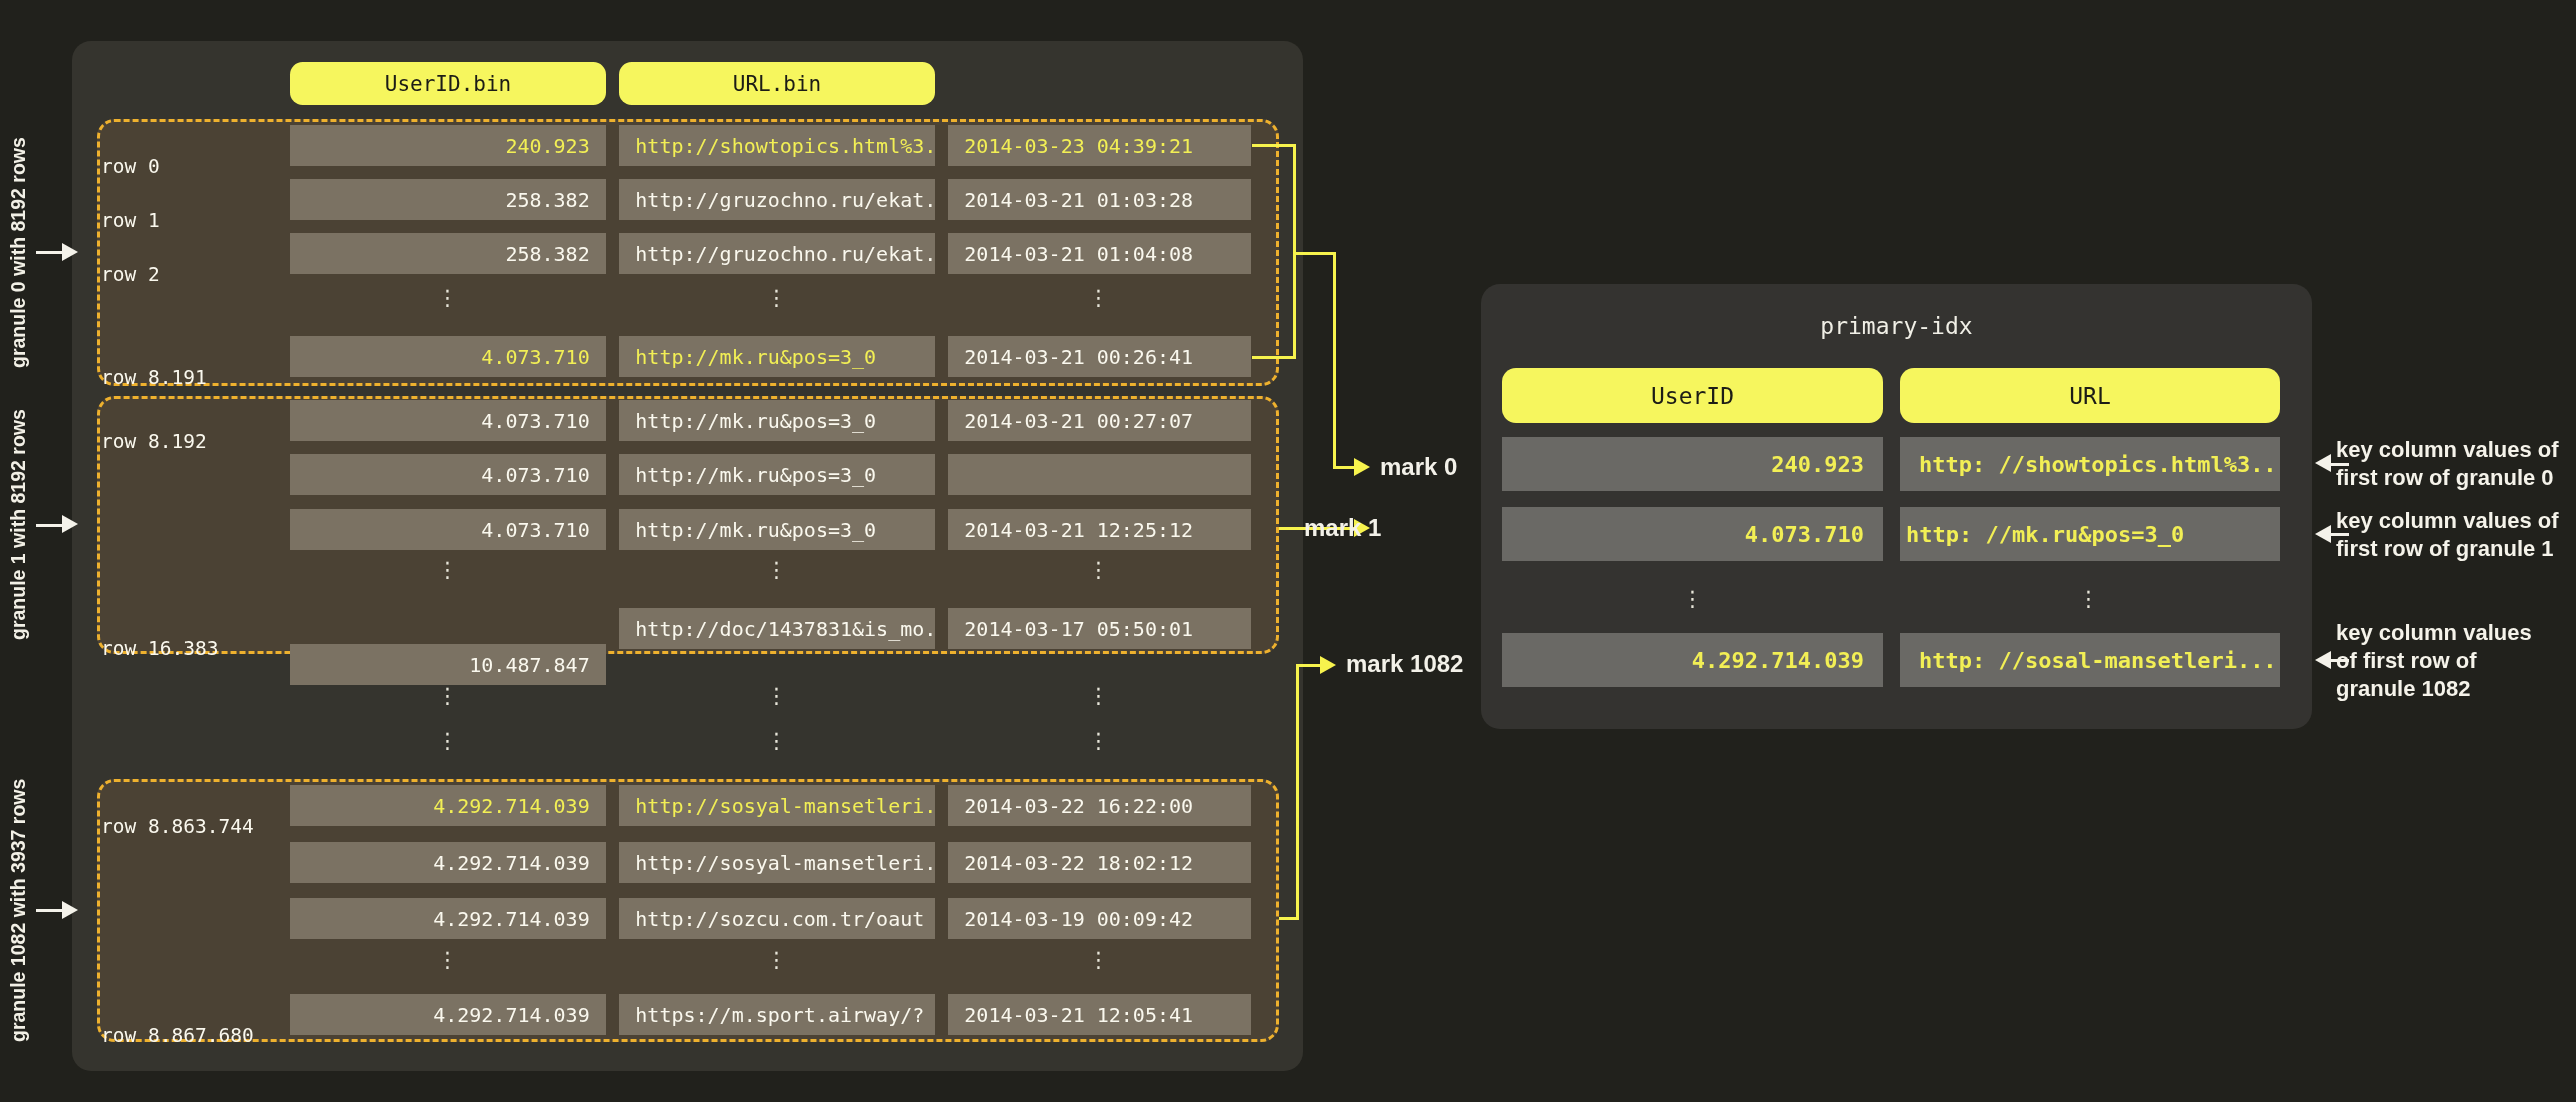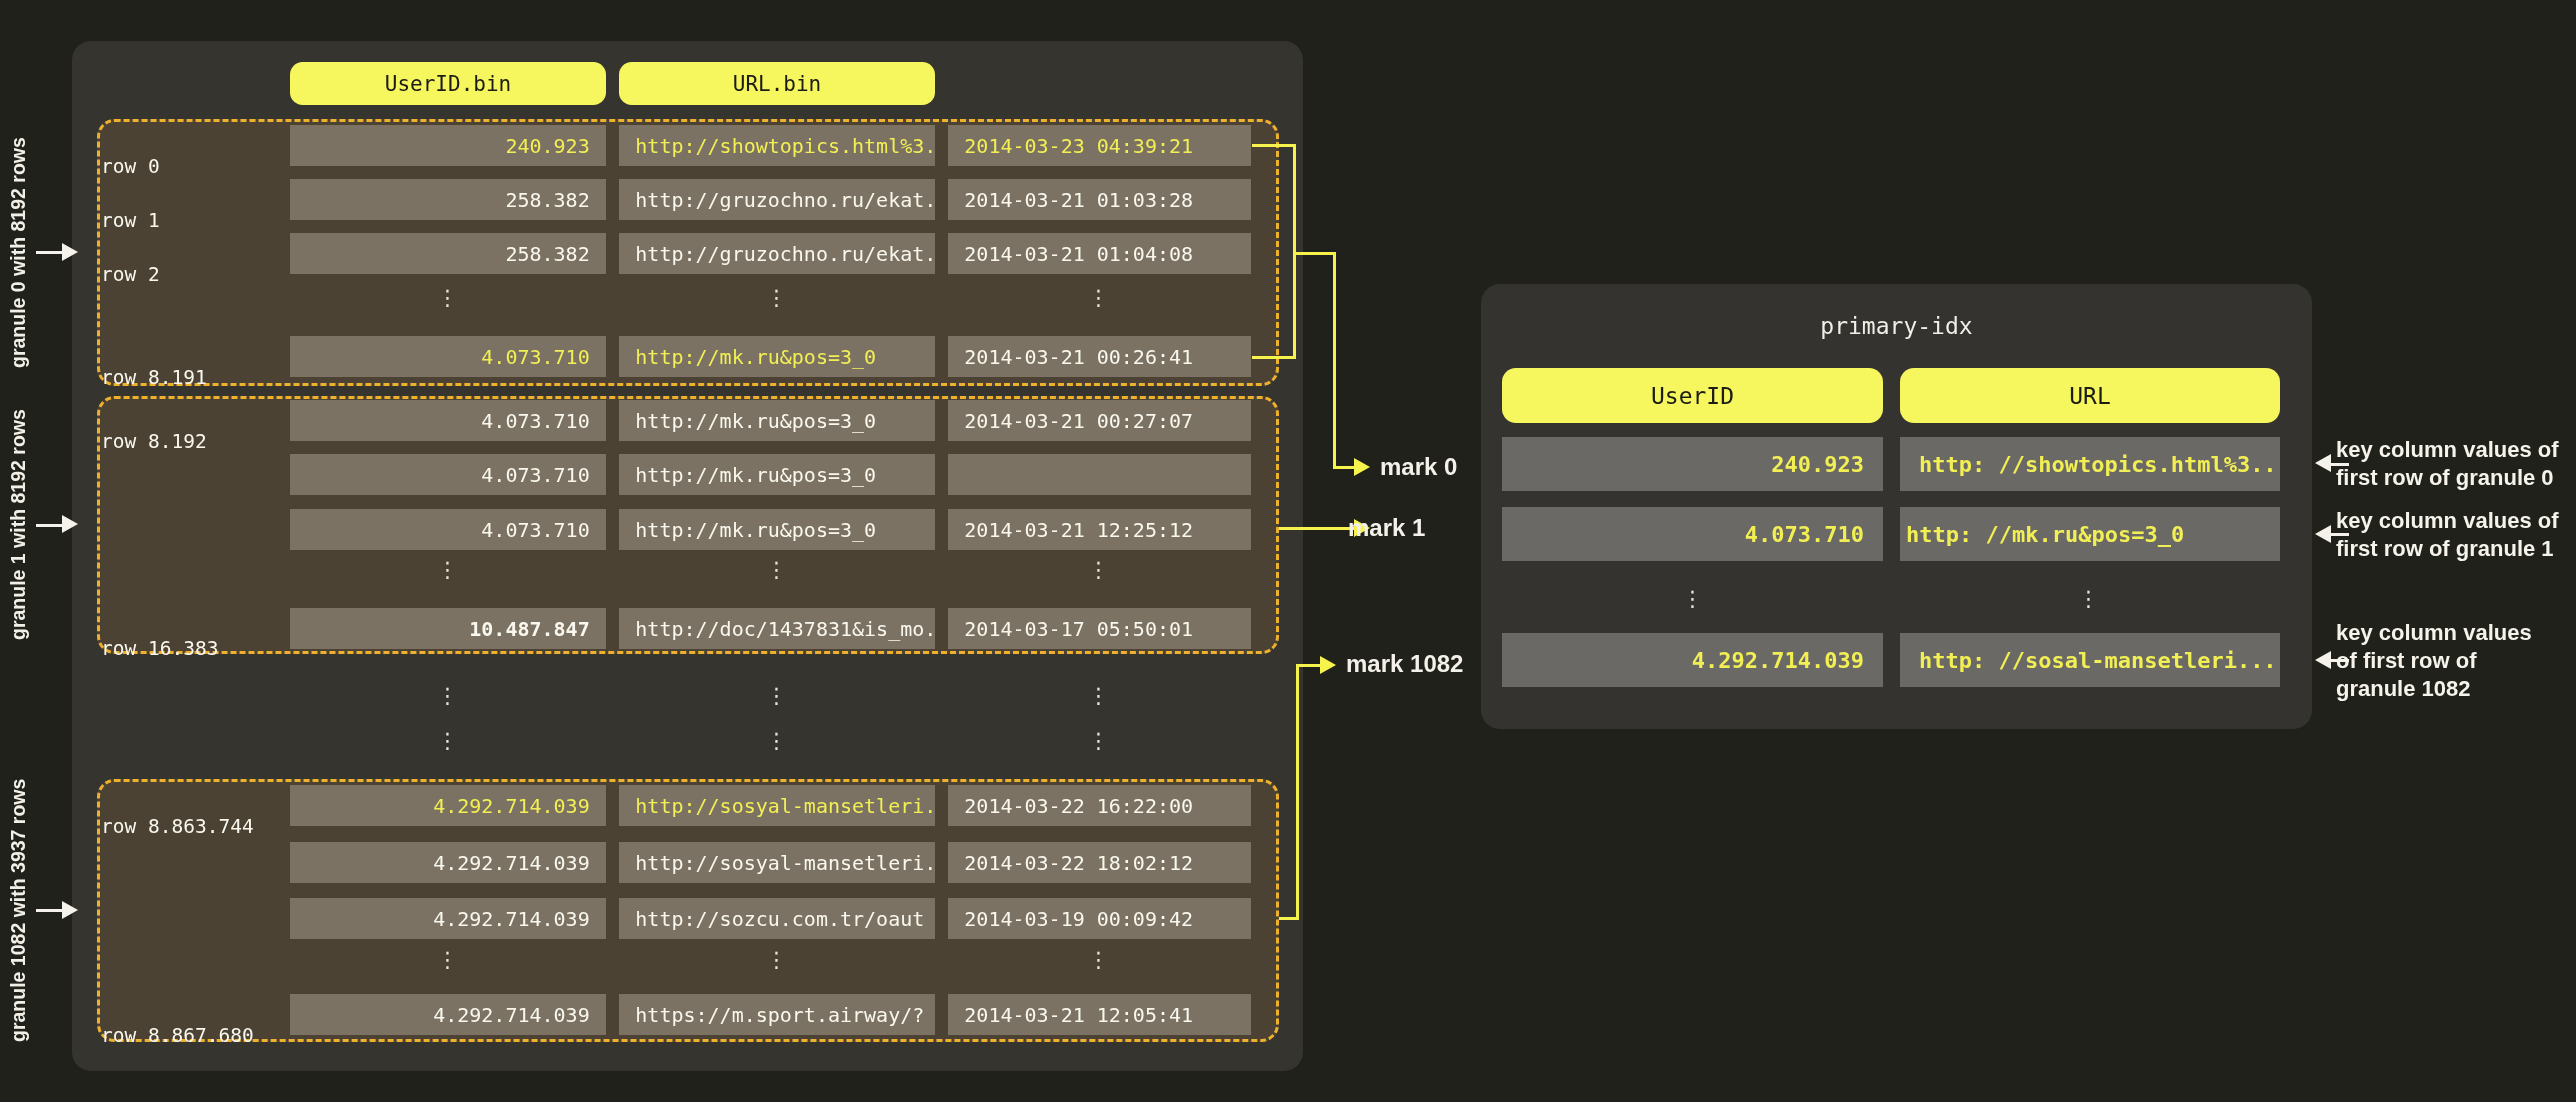--- a/index.html
+++ b/index.html
@@ -133,21 +133,21 @@
     </div>
   <div class="cell col-e" style="top:509px;">
       <span>2014-03-21 12:25:12</span>
     </div>
 
   <div class="dots" style="left:448px;top:569px;">⋮</div>
   <div class="dots" style="left:777px;top:569px;">⋮</div>
   <div class="dots" style="left:1099px;top:569px;">⋮</div>
 
   <div class="rowlabel" style="top:637px;">row 16.383</div>
-  <div class="cell col-u" style="top:608px;font-weight:bold;">
+  <div class="cell col-u" style="top:644px;">
       <span>10.487.847</span>
     </div>
   <div class="cell col-r" style="top:608px;">
       <span>http://doc/1437831&amp;is_mo...</span>
     </div>
   <div class="cell col-e" style="top:608px;">
       <span>2014-03-17 05:50:01</span>
     </div>
 
   <div class="dots" style="left:448px;top:695px;">⋮</div>
@@ -219,21 +219,21 @@
   <div class="vline" style="left:1293px;top:144px;height:215px;"></div>
   <div class="hline" style="left:1252px;top:356px;width:44px;"></div>
   <div class="hline" style="left:1293px;top:252px;width:43px;"></div>
   <div class="vline" style="left:1333px;top:252px;height:217px;"></div>
   <div class="hline" style="left:1333px;top:466px;width:24px;"></div>
   <div class="tri-r" style="left:1354px;top:458px;"></div>
   <div class="marklabel" style="left:1380px;top:453px;">mark 0</div>
 
   <div class="hline" style="left:1279px;top:527px;width:78px;"></div>
   <div class="tri-r" style="left:1354px;top:519px;"></div>
-  <div class="marklabel" style="left:1304px;top:514px;margin-left:44px;">mark 1</div>
+  <div class="marklabel" style="left:1304px;top:514px;">mark 1</div>
 
   <div class="hline" style="left:1279px;top:917px;width:20px;"></div>
   <div class="vline" style="left:1296px;top:664px;height:256px;"></div>
   <div class="hline" style="left:1296px;top:664px;width:26.4px;"></div>
   <div class="tri-r" style="left:1320px;top:656px;"></div>
   <div class="marklabel" style="left:1346px;top:650px;">mark 1082</div>
 
   <div id="right-panel" class="panel"></div>
   <div class="idx-title" style="left:1481px;top:313px;width:831px;text-align:center;">primary-idx</div>
 

